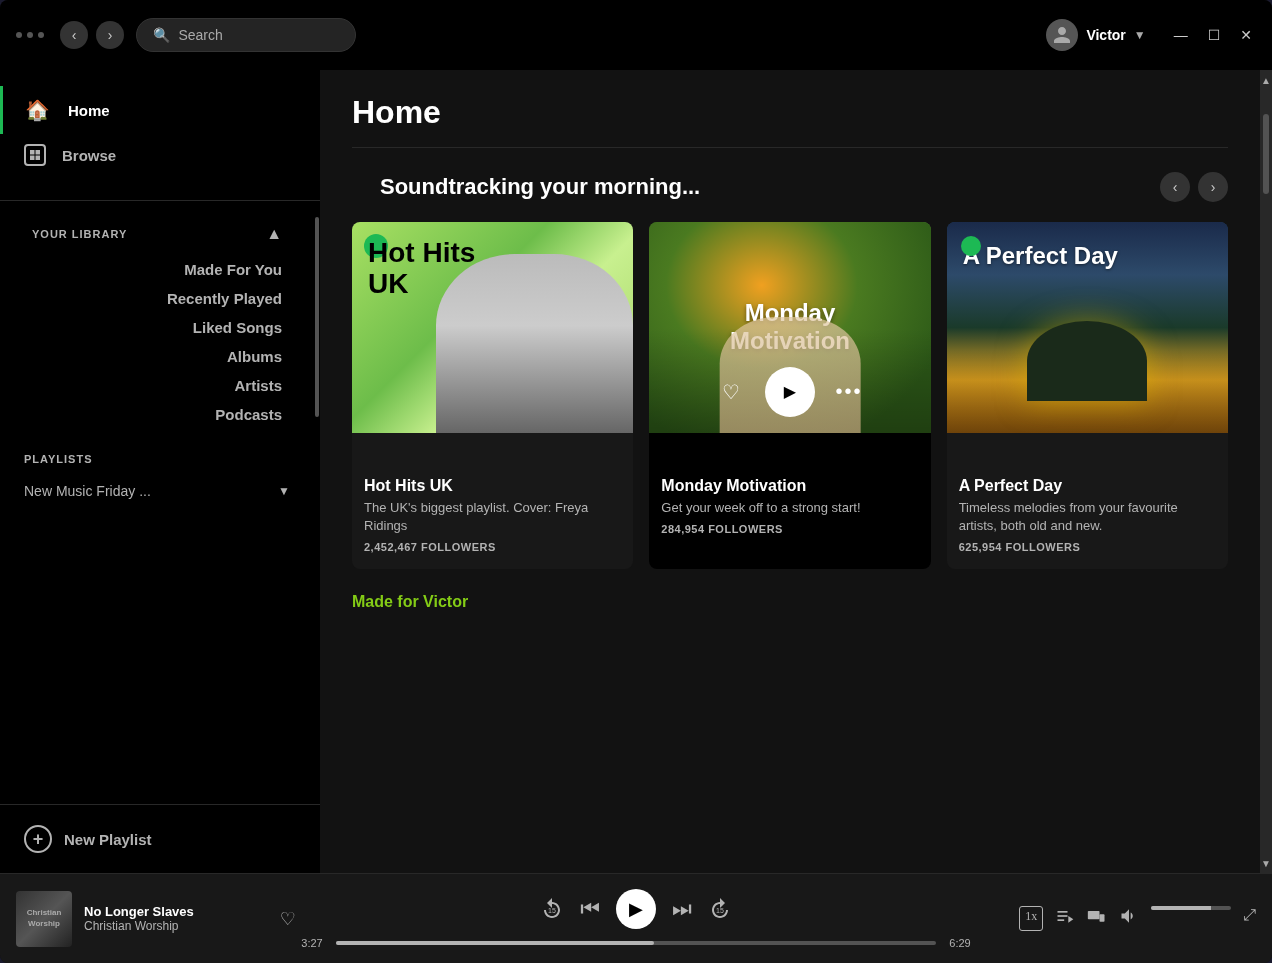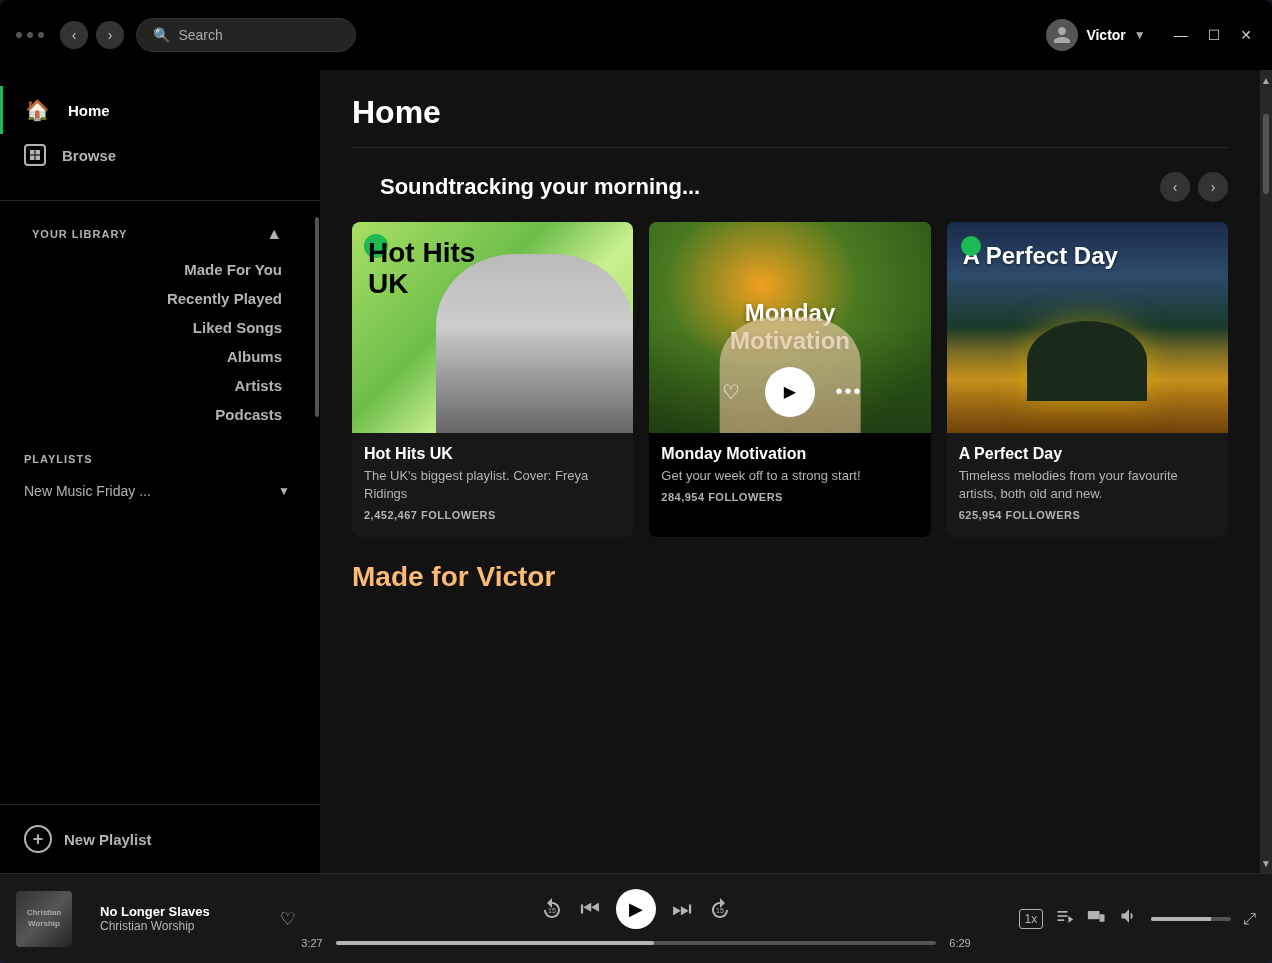--- a/index.html
+++ b/index.html
@@ -401,20 +401,21 @@
       position: absolute;
       top: 20px;
       left: 16px;
       font-size: 24px;
       font-weight: 800;
       color: #fff;
       text-shadow: 0 1px 3px rgba(0,0,0,0.5);
     }
     .card-info {
       padding: 12px 12px 0;
+      margin-top: 32px;
     }
     .card-title {
       font-size: 16px;
       font-weight: 700;
       color: #fff;
       margin-bottom: 4px;
     }
     .card-desc {
       font-size: 13px;
       color: #b3b3b3;
@@ -425,23 +426,23 @@
       font-size: 11px;
       color: #b3b3b3;
       font-weight: 600;
       letter-spacing: 0.5px;
     }
     
     .made-for-section {
       padding: 0 32px 24px;
     }
     .made-for-title {
-      font-size: 28px;
+      font-size: 16px;
       font-weight: 700;
-      color: #fdba74;
+      color: #84cc16;
       margin-bottom: 24px;
     }
     
     .right-scrollbar {
       width: 12px;
       background: #282828;
       flex-shrink: 0;
       display: flex;
       flex-direction: column;
     }
@@ -474,21 +475,21 @@
       border-top: 1px solid #282828;
       display: flex;
       align-items: center;
       padding: 0 16px;
       flex-shrink: 0;
       gap: 0;
     }
     .track-info {
       display: flex;
       align-items: center;
-      gap: 28px;
+      gap: 12px;
       width: 280px;
       flex-shrink: 0;
       justify-content: space-between;
     }
     .track-thumb {
       width: 56px;
       height: 56px;
       border-radius: 4px;
       background: linear-gradient(135deg, #333 0%, #555 50%, #222 100%);
       flex-shrink: 0;
@@ -578,25 +579,25 @@
       position: relative;
     }
     .progress-fill {
       height: 100%;
       background: #b3b3b3;
       border-radius: 2px;
       width: 53%;
     }
     .extra-controls {
       display: flex;
-      align-items: center;
       gap: 12px;
       width: 280px;
       justify-content: flex-end;
       flex-shrink: 0;
+      font-family: Liberation Serif, serif;
     }
     .speed-btn {
       font-size: 12px;
       color: #b3b3b3;
       border: 1px solid #b3b3b3;
       border-radius: 3px;
       padding: 2px 5px;
       cursor: pointer;
     }
     .extra-icon {

